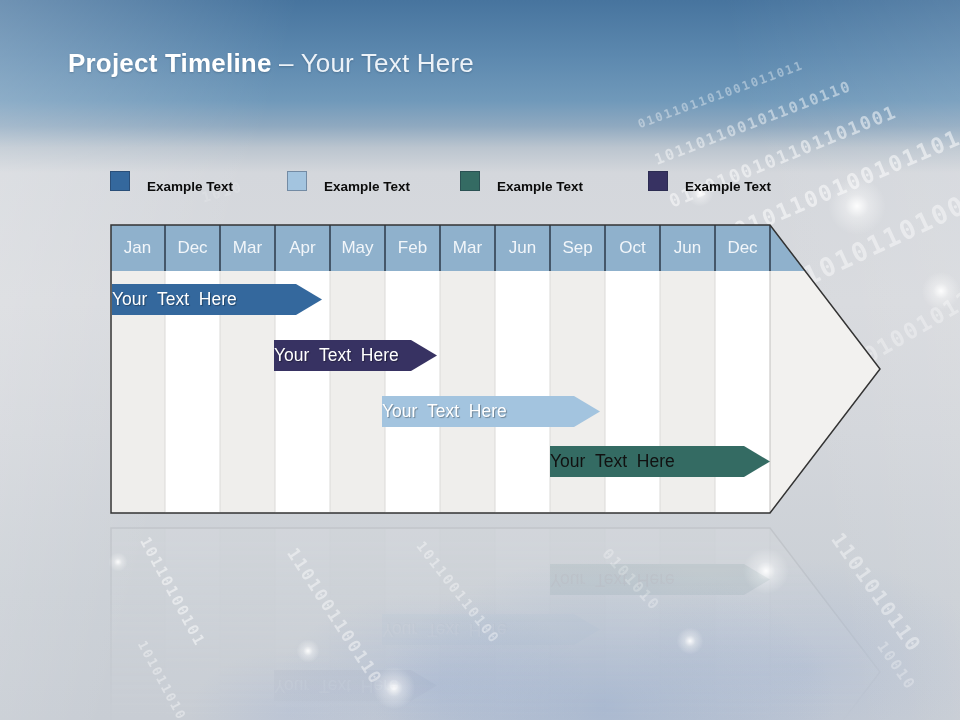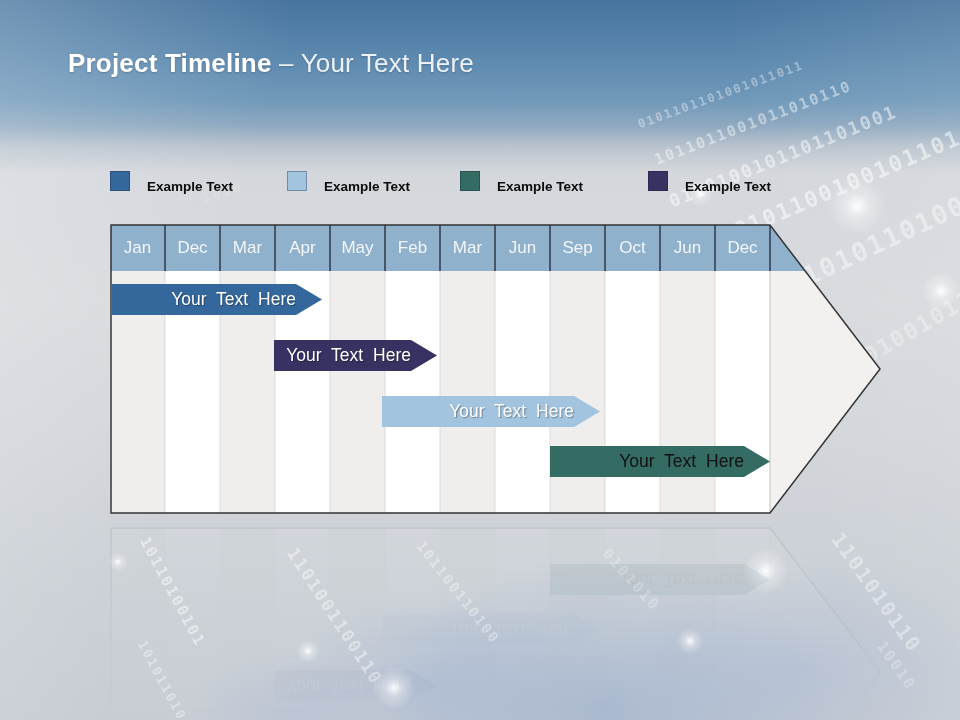--- a/index.html
+++ b/index.html
@@ -33,21 +33,21 @@
   .title .light{font-weight:400;color:#ecf2f8;}
   .legend-item{position:absolute;top:170px;display:flex;align-items:center;height:22px;}
   .legend-swatch{width:20px;height:20px;margin-right:17px;box-sizing:border-box;
     border:1px solid rgba(25,35,55,.35);flex:0 0 20px;}
   .legend-label{font-size:13.5px;font-weight:700;color:#0c0c0c;white-space:nowrap;margin-top:11px;}
   .timeline{position:absolute;left:110px;top:224px;width:772px;height:290px;}
   .timeline svg{position:absolute;left:0;top:0;}
   .months{position:absolute;left:0;top:0;width:660px;height:47px;display:flex;}
   .month-cell{width:55px;flex:0 0 55px;text-align:center;line-height:48px;
     font-size:17px;color:#f2f6fa;}
-  .bar{position:absolute;height:31px;display:flex;align-items:center;justify-content:flex-end;
+  .bar{position:absolute;height:31px;display:flex;align-items:center;justify-content:flex-start;
     padding-right:26px;box-sizing:border-box;font-size:17.5px;word-spacing:5px;
     clip-path:polygon(0 0, calc(100% - 26px) 0, 100% 50%, calc(100% - 26px) 100%, 0 100%);
     filter:drop-shadow(1px 2px 2px rgba(40,40,40,.35));}
   .timeline.reflection{top:527px;opacity:.08;transform:scaleY(-1);pointer-events:none;
     -webkit-mask-image:linear-gradient(180deg, rgba(0,0,0,0) 30%, #000 95%);
     mask-image:linear-gradient(180deg, rgba(0,0,0,0) 30%, #000 95%);}
 </style>
 </head>
 <body>
 

